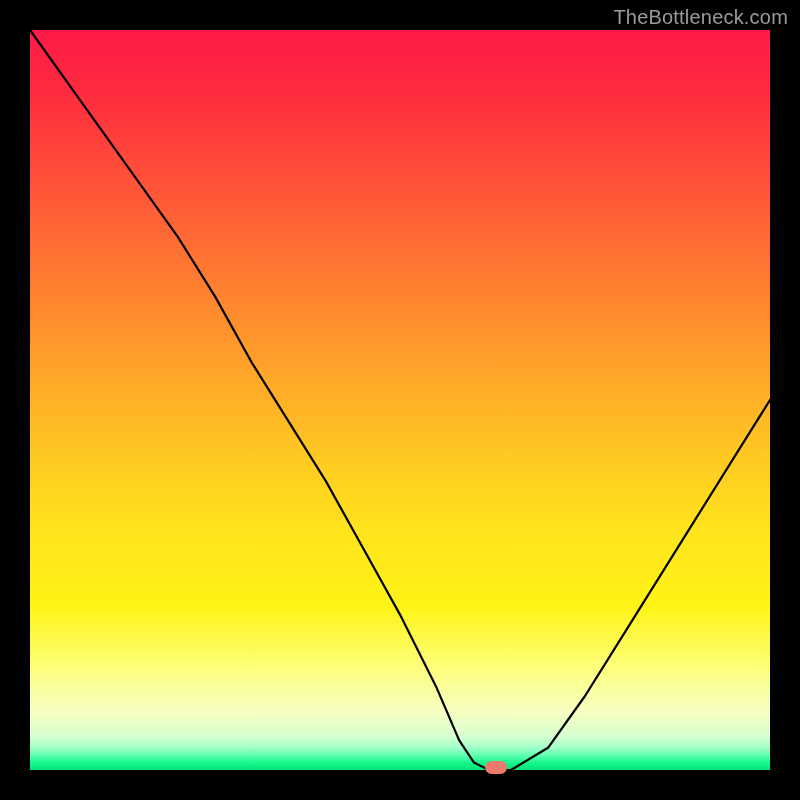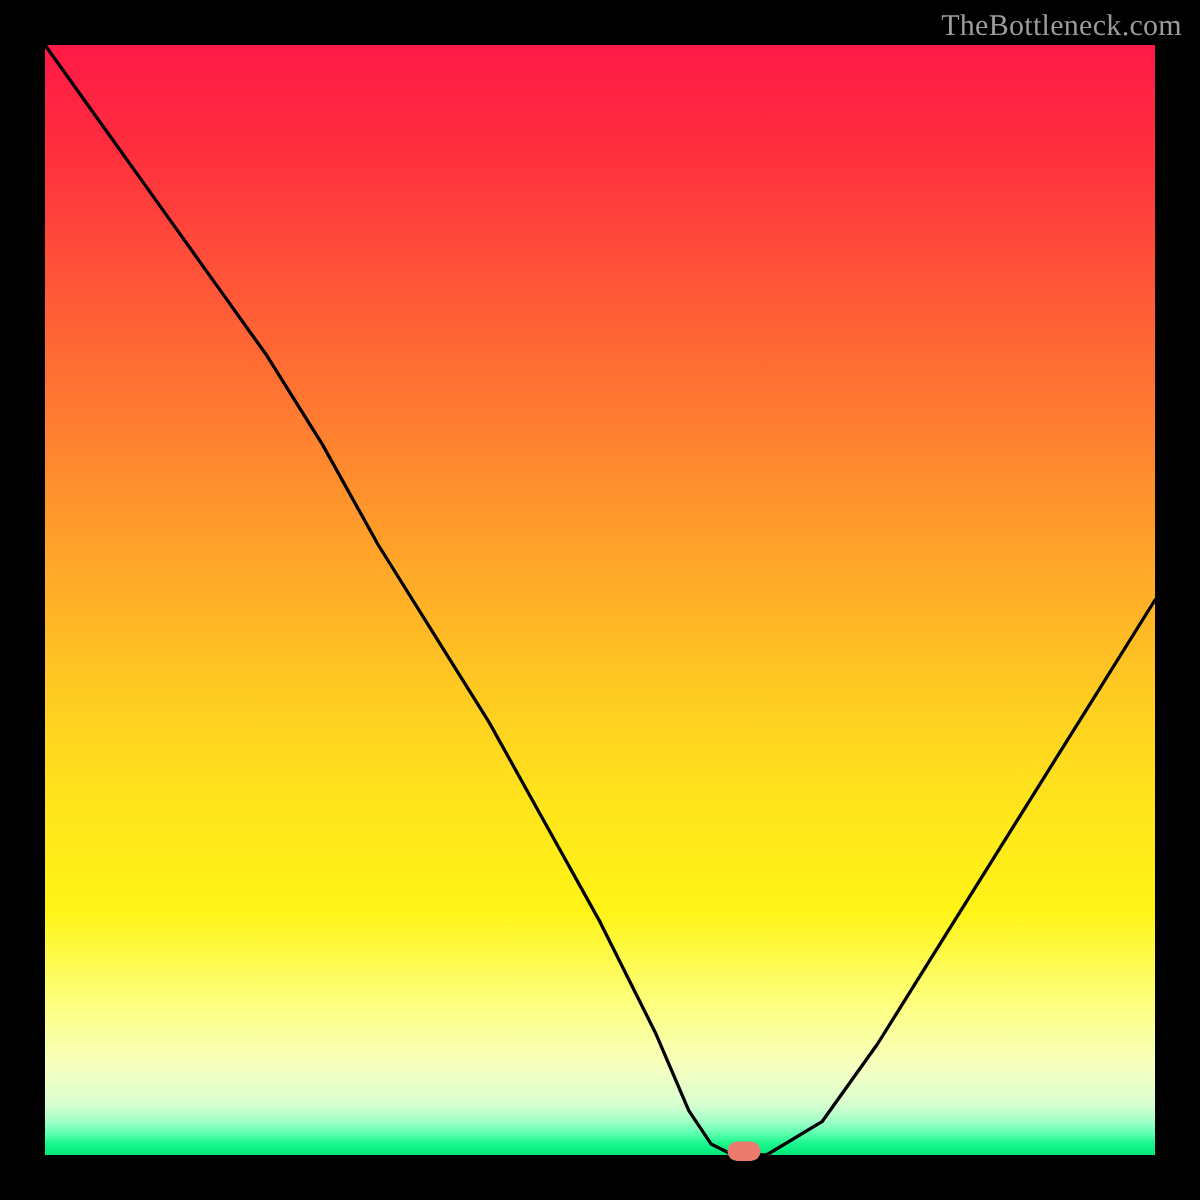--- a/index.html
+++ b/index.html
@@ -9,21 +9,20 @@
     height: 800px;
     overflow: hidden;
     background: #000;
     font-family: Arial, Helvetica, sans-serif;
   }
   .frame {
     position: relative;
     width: 800px;
     height: 692px;
     background: #000;
-    font-family: Liberation Serif, serif;
   }
   .plot {
     position: absolute;
     left: 30px;
     top: 30px;
     width: 740px;
     height: 740px;
     background: linear-gradient(to bottom,
       #ff1a47 0%,
       #ff2a3f 8%,

